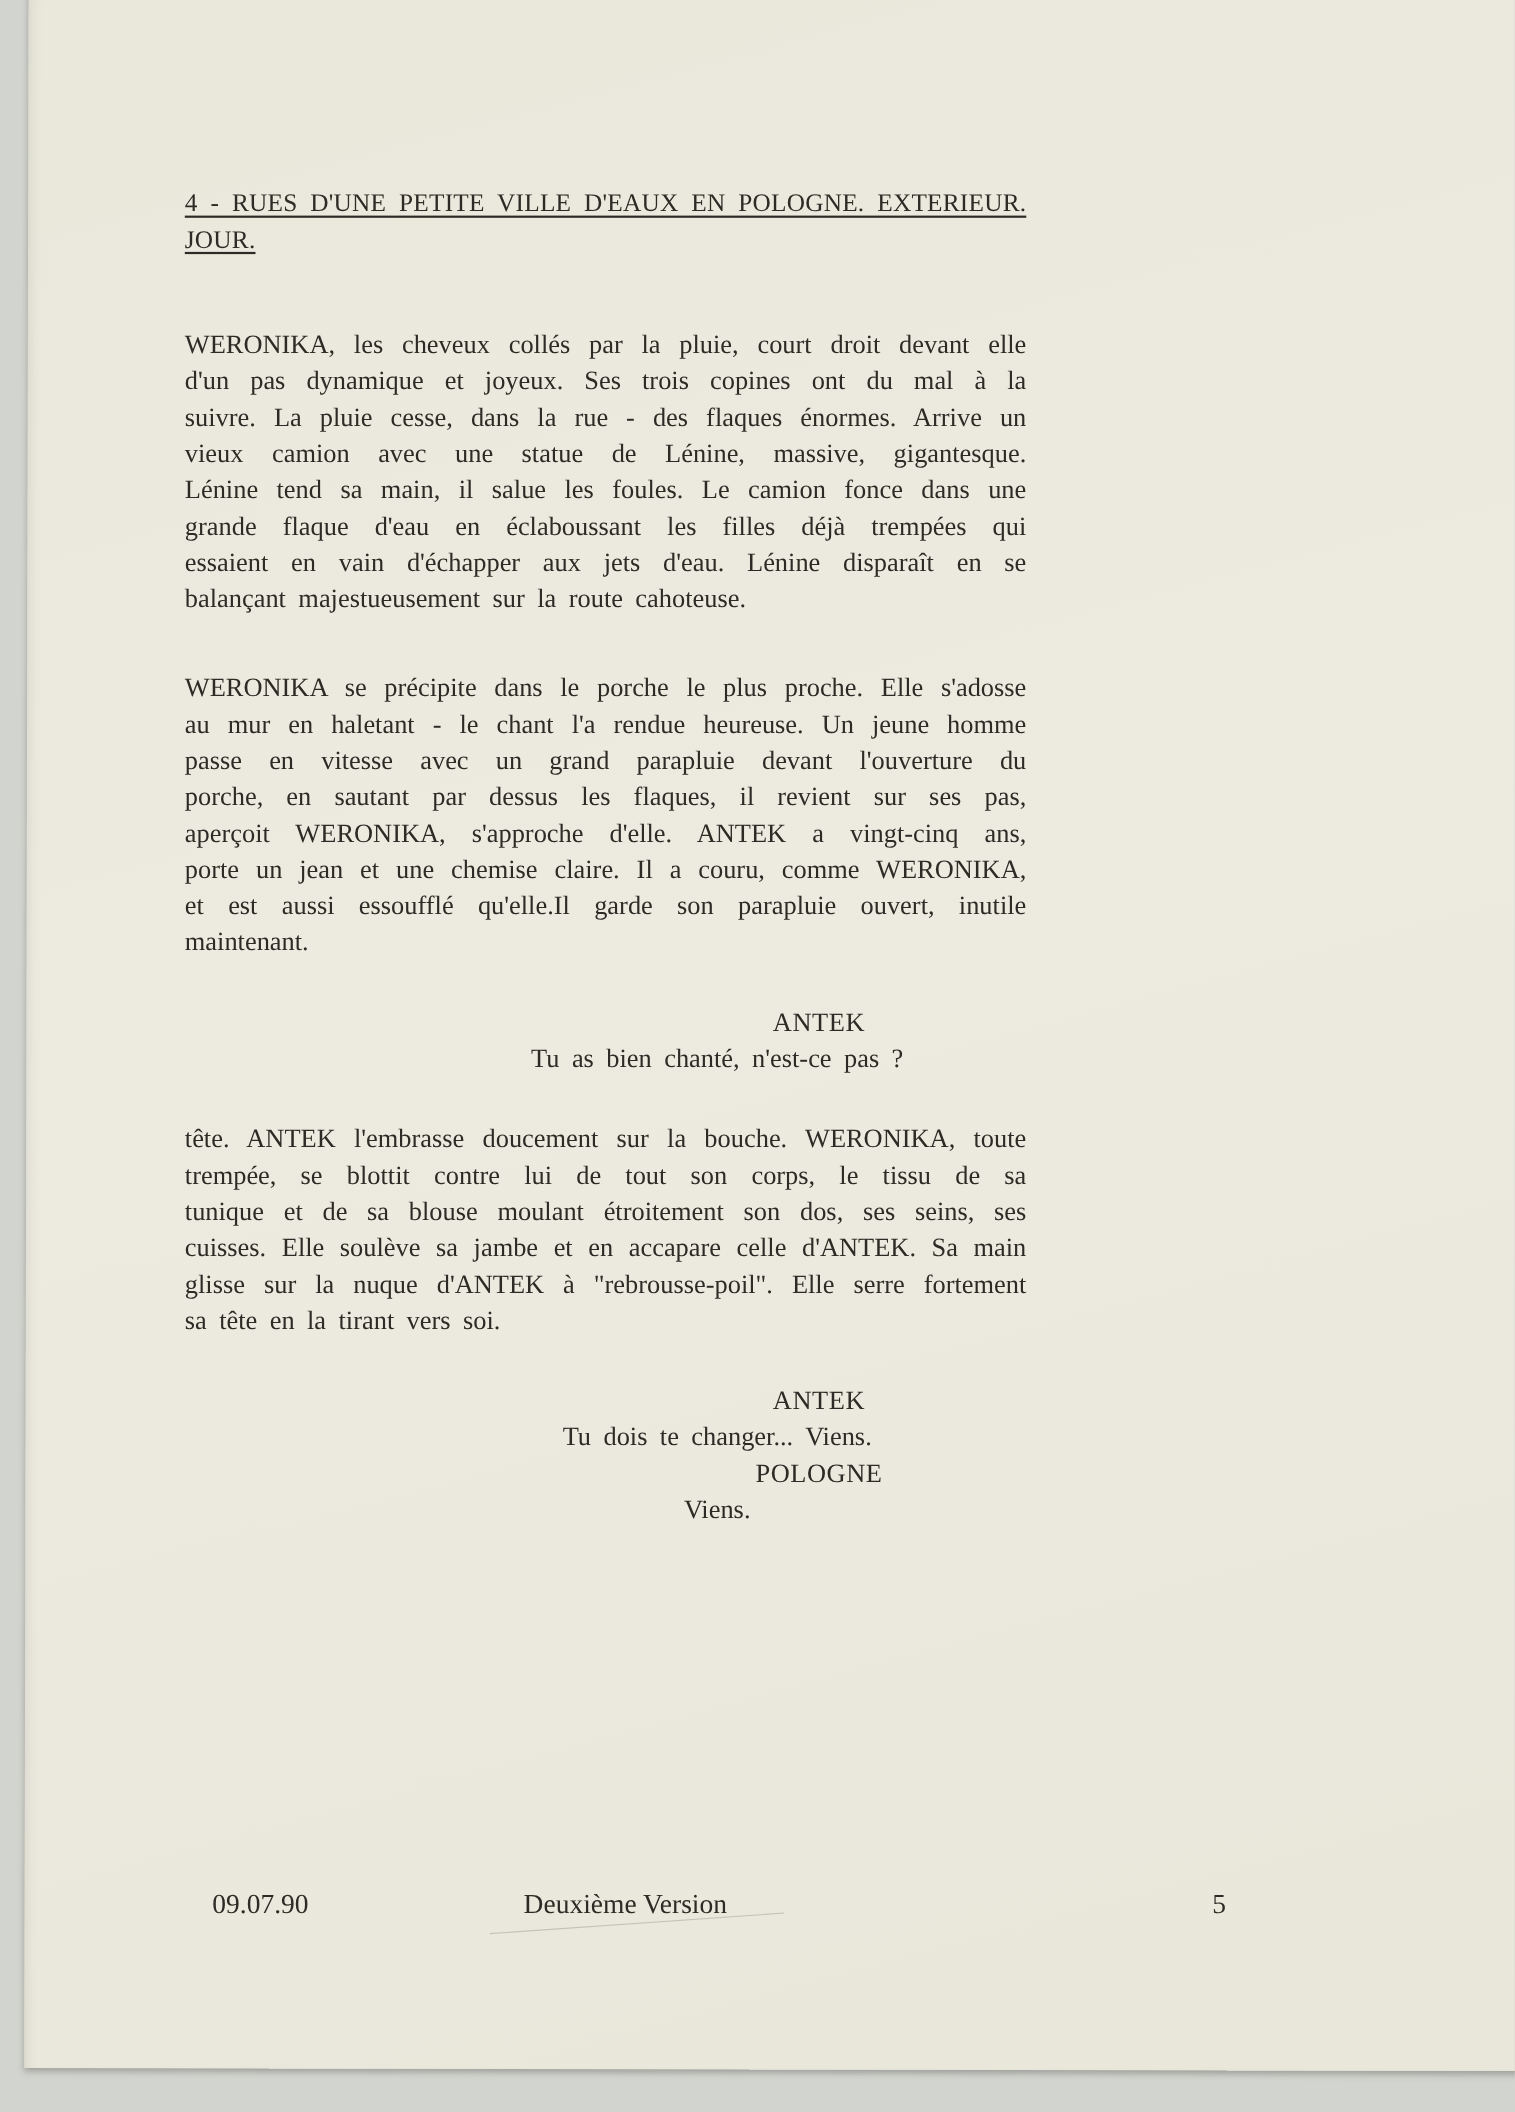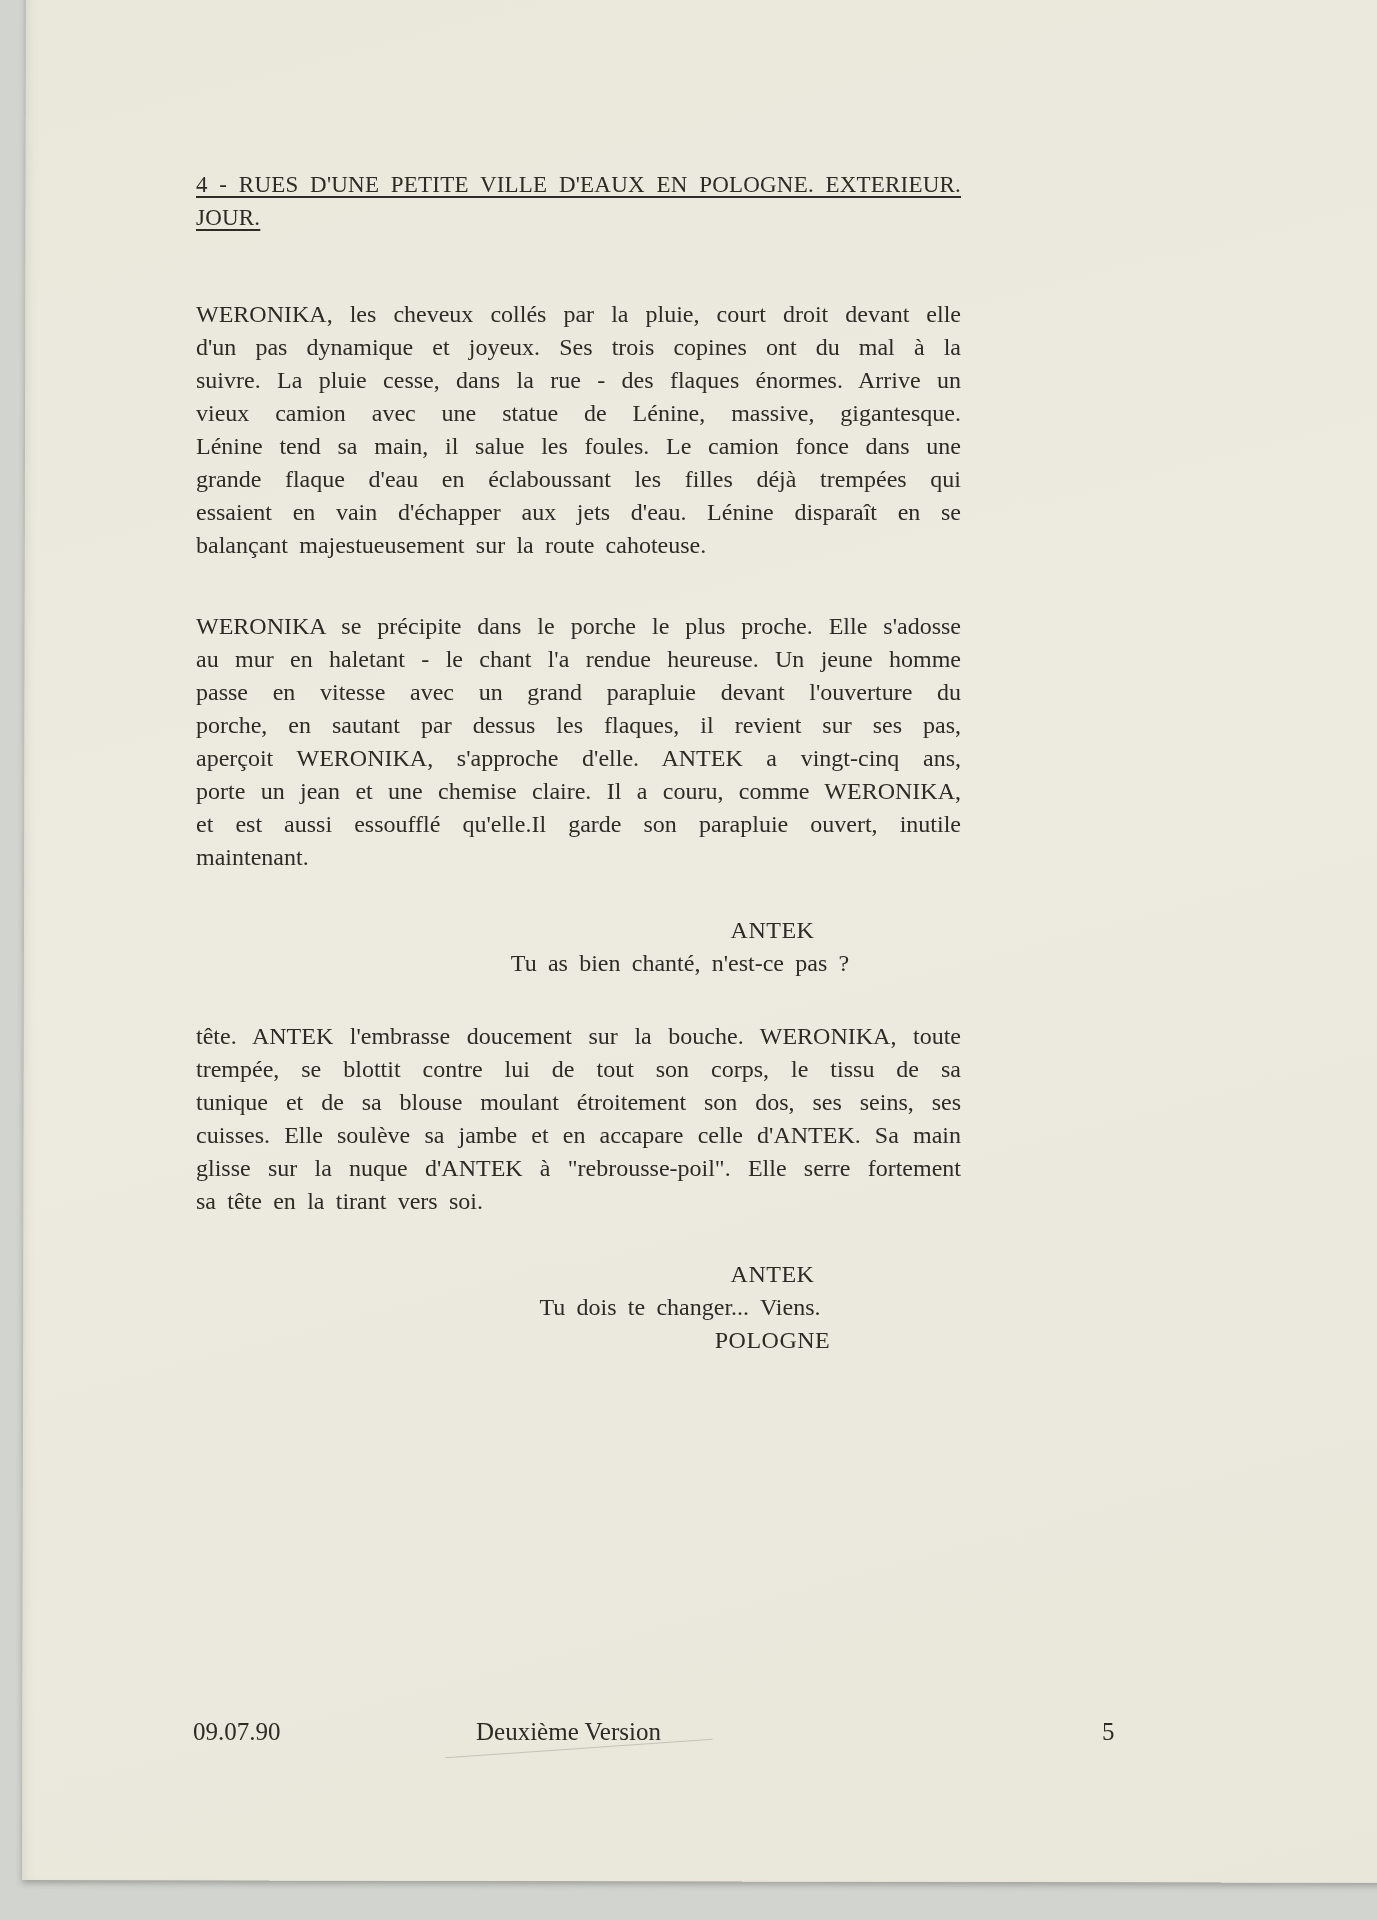--- a/index.html
+++ b/index.html
@@ -24,21 +24,21 @@
     height: 1895px;
     background: linear-gradient(165deg, #eae7db 0%, #edebe0 45%, #e9e6da 100%);
     box-shadow: 0 3px 6px rgba(60,60,55,0.35),
                 inset 10px 0 14px -10px rgba(0,0,0,0.10),
                 inset -8px 0 10px -8px rgba(0,0,0,0.07);
     transform: rotate(0.12deg);
     transform-origin: top left;
   }
   .content {
     position: absolute;
-    left: 196px;
+    left: 168px;
     top: 168px;
     width: 765px;
     color: #2e2b26;
   }
   .block { margin-bottom: 48px; }
   .block.heading { margin-bottom: 64px; }
   .block.dialogue { margin-top: -8px; margin-bottom: 40px; text-align: center; }
 
   .tline {
     font-size: 24px;
@@ -134,20 +134,21 @@
         <div class="tline">trempée, se blottit contre lui de tout son corps, le tissu de sa</div>
         <div class="tline">tunique et de sa blouse moulant étroitement son dos, ses seins, ses</div>
         <div class="tline">cuisses. Elle soulève sa jambe et en accapare celle d'ANTEK. Sa main</div>
         <div class="tline">glisse sur la nuque d'ANTEK à "rebrousse-poil". Elle serre fortement</div>
         <div class="tline last">sa tête en la tirant vers soi.</div>
       </div>
       <div class="block dialogue">
         <div class="cue">ANTEK</div>
         <div class="cue-line">Tu dois te changer... Viens.</div>
         <div class="cue">POLOGNE</div>
+        <div class="cue-line">Viens.</div>
       </div>
     </div>
   <div class="footer">
     <span class="f-date">09.07.90</span>
     <span class="f-version">Deuxième Version</span>
     <span class="f-page">5</span>
   </div>
   <div class="scratch"></div>
 </div>
 

